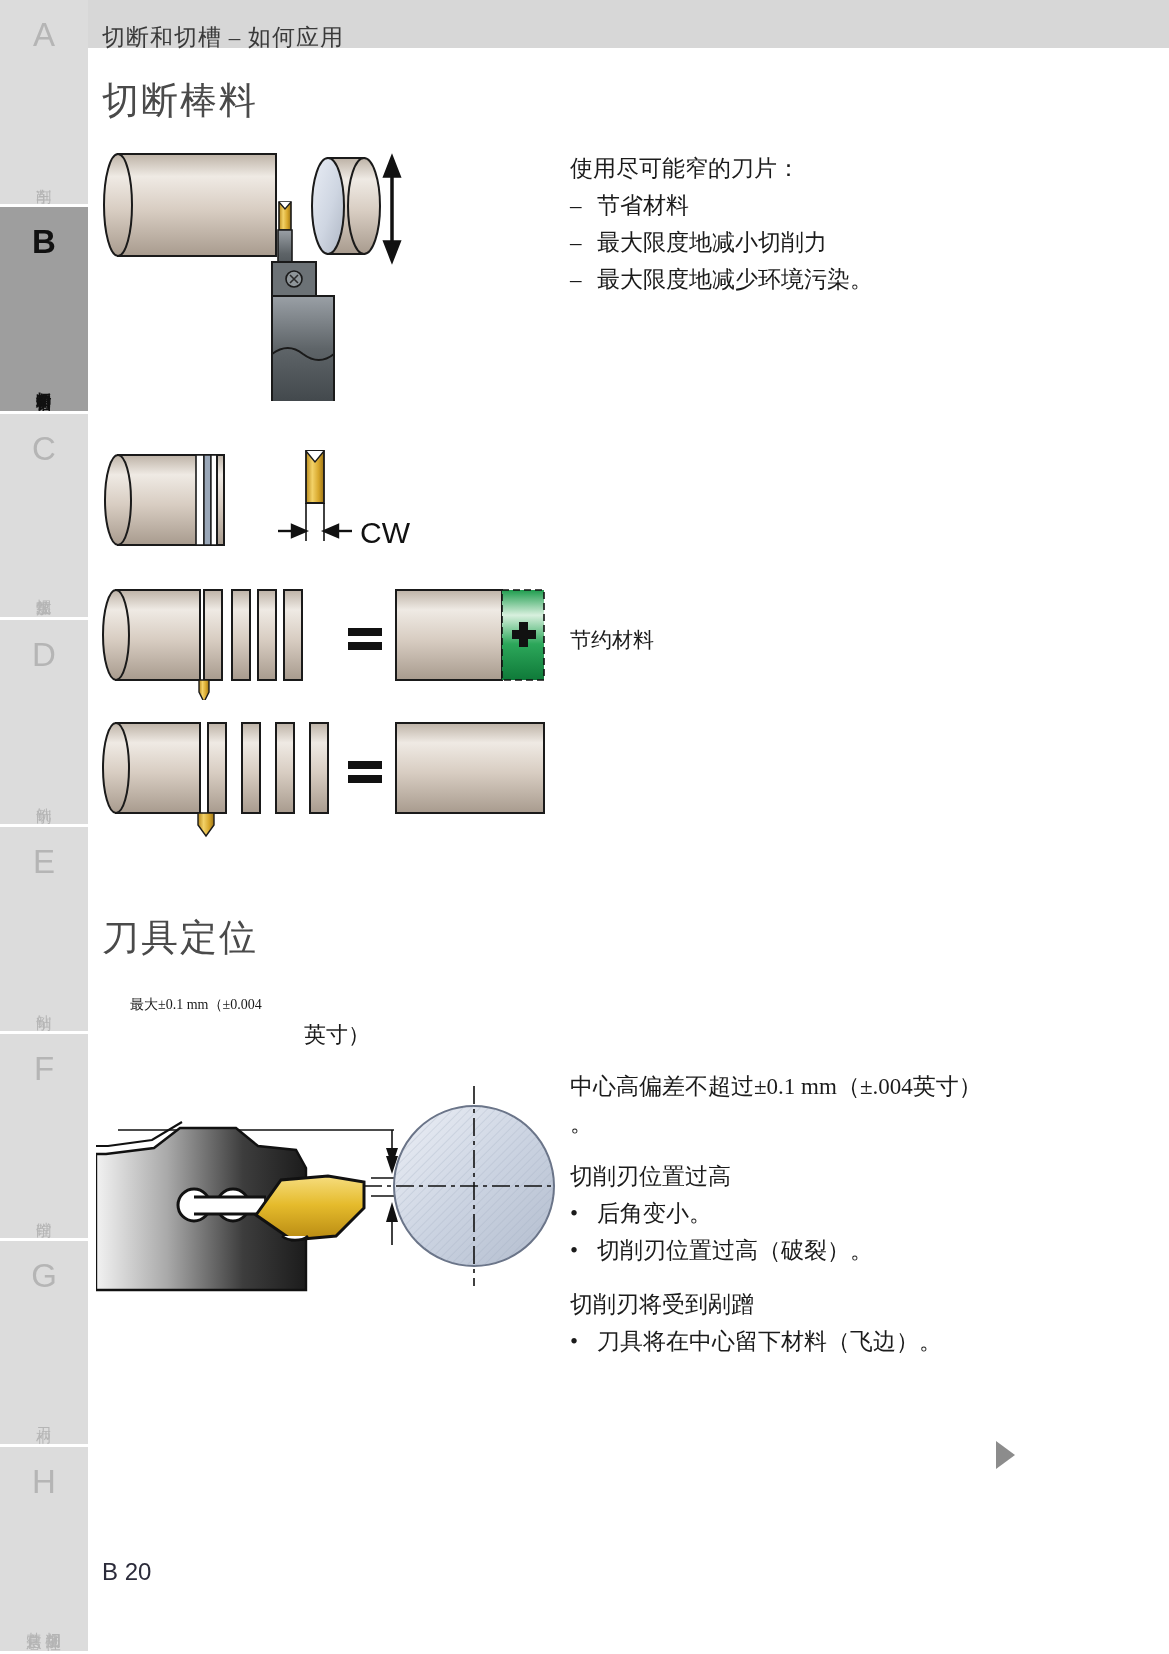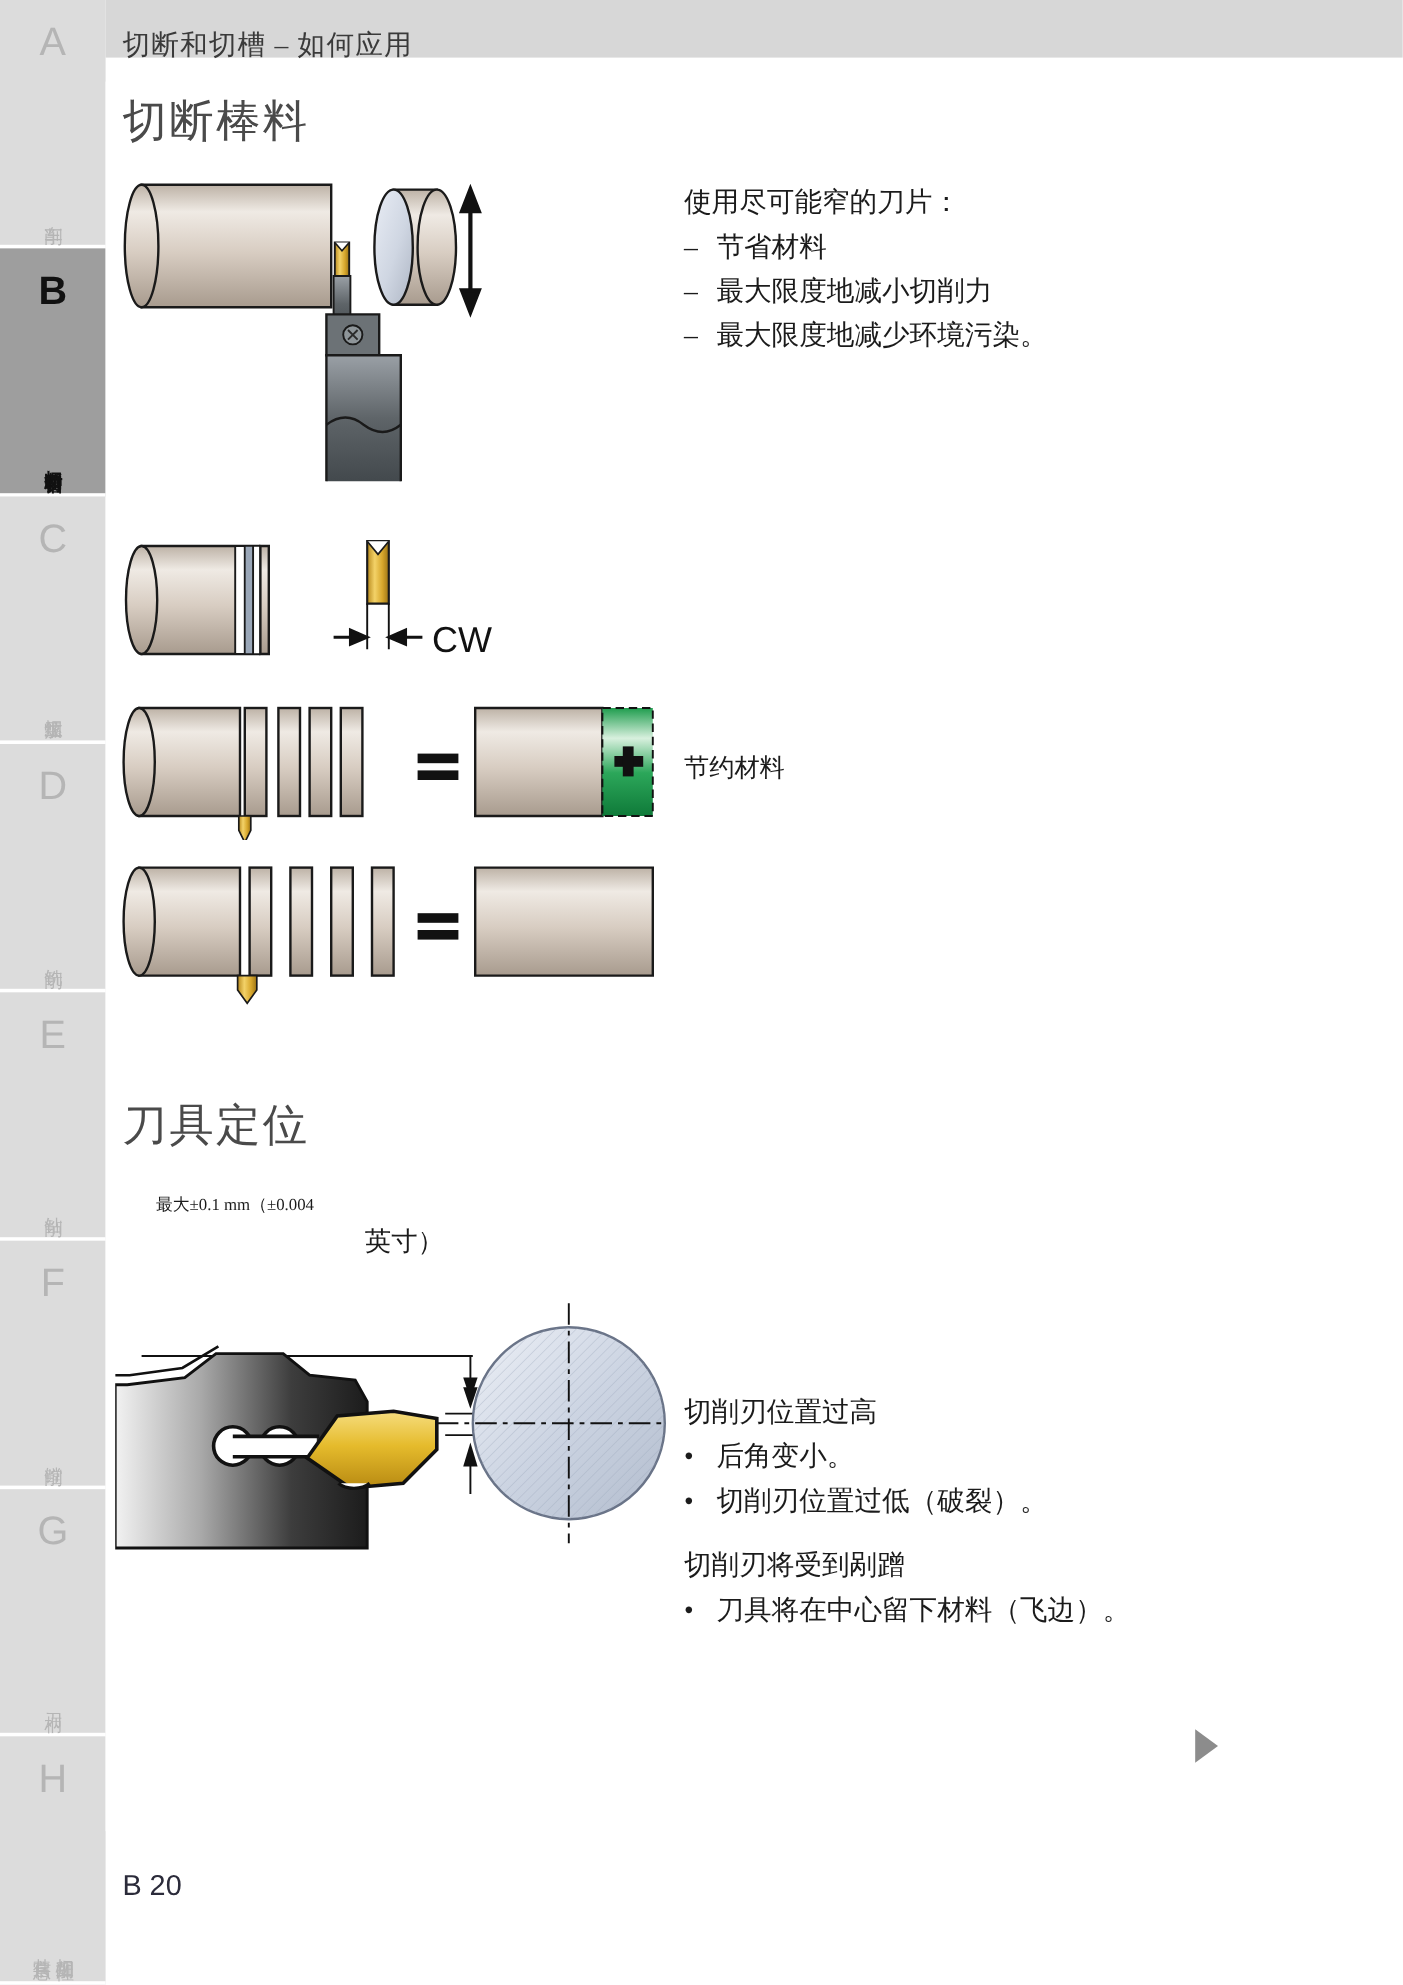--- a/index.html
+++ b/index.html
@@ -348,30 +348,32 @@
     <path d="M160 165 L185 130 L232 126 L268 132 L268 158 L240 186 L196 190 Z" fill="url(#gold2)" stroke="#111" stroke-width="3"></path>
     <path d="M186 186 a16 10 0 0 0 26 0" fill="#fff" stroke="#111" stroke-width="2.6"></path>
 
     <circle cx="378" cy="136" r="80" fill="url(#wpGrad)" stroke="#6a7488" stroke-width="2"></circle>
     <circle cx="378" cy="136" r="80" fill="url(#hatch)" opacity="0.5"></circle>
 
     <line x1="378" y1="36" x2="378" y2="236" stroke="#111" stroke-width="1.6" stroke-dasharray="18 5 4 5"></line>
     <line x1="268" y1="136" x2="460" y2="136" stroke="#111" stroke-width="1.6" stroke-dasharray="18 5 4 5"></line>
   </svg>
 
+  <div class="body-text" style="left:482px; top:1000px;">中心高偏差不超过±0.1 mm（±.004英寸）
+。</div>
 
   <div class="body-text" style="left:482px; top:1090px;">切削刃位置过高</div>
   <div class="bullet-list" style="left:482px; top:1127px;">
     <div>
         <span class="bul">•</span>
         <span>后角变小。</span>
       </div>
     <div>
         <span class="bul">•</span>
-        <span>切削刃位置过低（破裂）。</span>
+        <span>切削刃位置过高（破裂）。</span>
       </div>
   </div>
 
   <div class="body-text" style="left:482px; top:1218px;">切削刃将受到剐蹭</div>
   <div class="bullet-list" style="left:482px; top:1255px;">
     <div>
         <span class="bul">•</span>
         <span>刀具将在中心留下材料（飞边）。</span>
       </div>
   </div>

